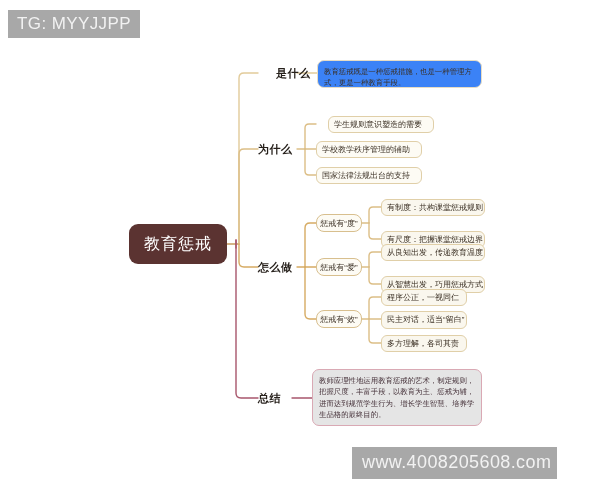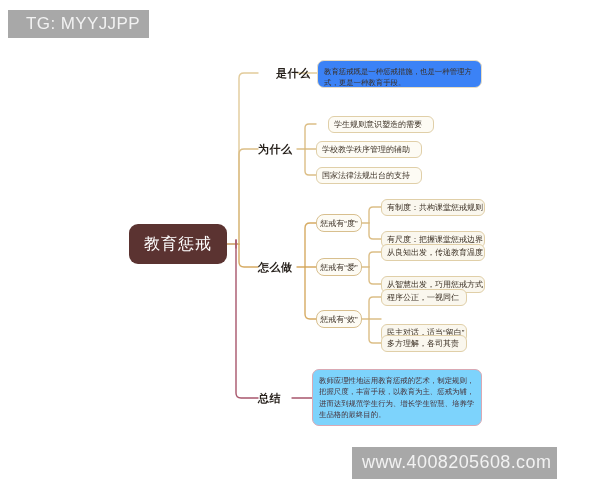--- a/index.html
+++ b/index.html
@@ -21,21 +21,21 @@
     pointer-events: none;
   }
 
   
   .watermark {
     position: absolute;
     background: #a8a8a8;
     color: #f2f2f2;
     font-size: 17px;
     letter-spacing: 0.4px;
-    padding: 3px 9px 4px 18px;
+    padding: 3px 9px 4px 9px;
     white-space: nowrap;
     line-height: 1.25;
   }
   #wm-top { left: 8px; top: 10px; }
   #wm-bottom { left: 352px; top: 447px; font-size: 18px; padding: 4px 6px 5px 10px; }
 
   
   #root-node {
     position: absolute;
     left: 129px; top: 224px;
@@ -99,21 +99,21 @@
     padding: 5px 6px;
     color: #3a2f23;
     overflow: hidden;
   }
   #def-box {
     border: 1px solid #e6dcc4;
     background: #3b82f6;
   }
   #summary-box {
     border: 1px solid #d9a9b4;
-    background: #7dd3fc;
+    background: #e5e5e5;
     color: #46323a;
   }
 </style>
 </head>
 <body>
 
 <div id="canvas">
 
   <svg id="wires" viewBox="0 0 600 480" xmlns="http://www.w3.org/2000/svg">
     <g fill="none" stroke-width="1.4" stroke-linecap="round">
@@ -204,21 +204,21 @@
   <div class="node-box soft" style="left:381px; top:276px; width:104px; height:17px;">
     <span>从智慧出发，巧用惩戒方式</span>
   </div>
 
   <div class="group-box" style="left:316px; top:310px; width:46px; height:18px;">
     <span>惩戒有“效”</span>
   </div>
   <div class="node-box soft" style="left:381px; top:289px; width:86px; height:17px;">
     <span>程序公正，一视同仁</span>
   </div>
-  <div class="node-box soft" style="left:381px; top:311px; width:86px; height:18px;margin-top:13px;">
+  <div class="node-box soft" style="left:381px; top:311px; width:86px; height:18px;">
     <span>民主对话，适当“留白”</span>
   </div>
   <div class="node-box soft" style="left:381px; top:335px; width:86px; height:17px;">
     <span>多方理解，各司其责</span>
   </div>
 
   <div class="branch-label" style="left:258px; top:391px;">
     <span>总结</span>
   </div>
   <div class="para-box" id="summary-box" style="left:312px; top:369px; width:170px; height:57px;">

